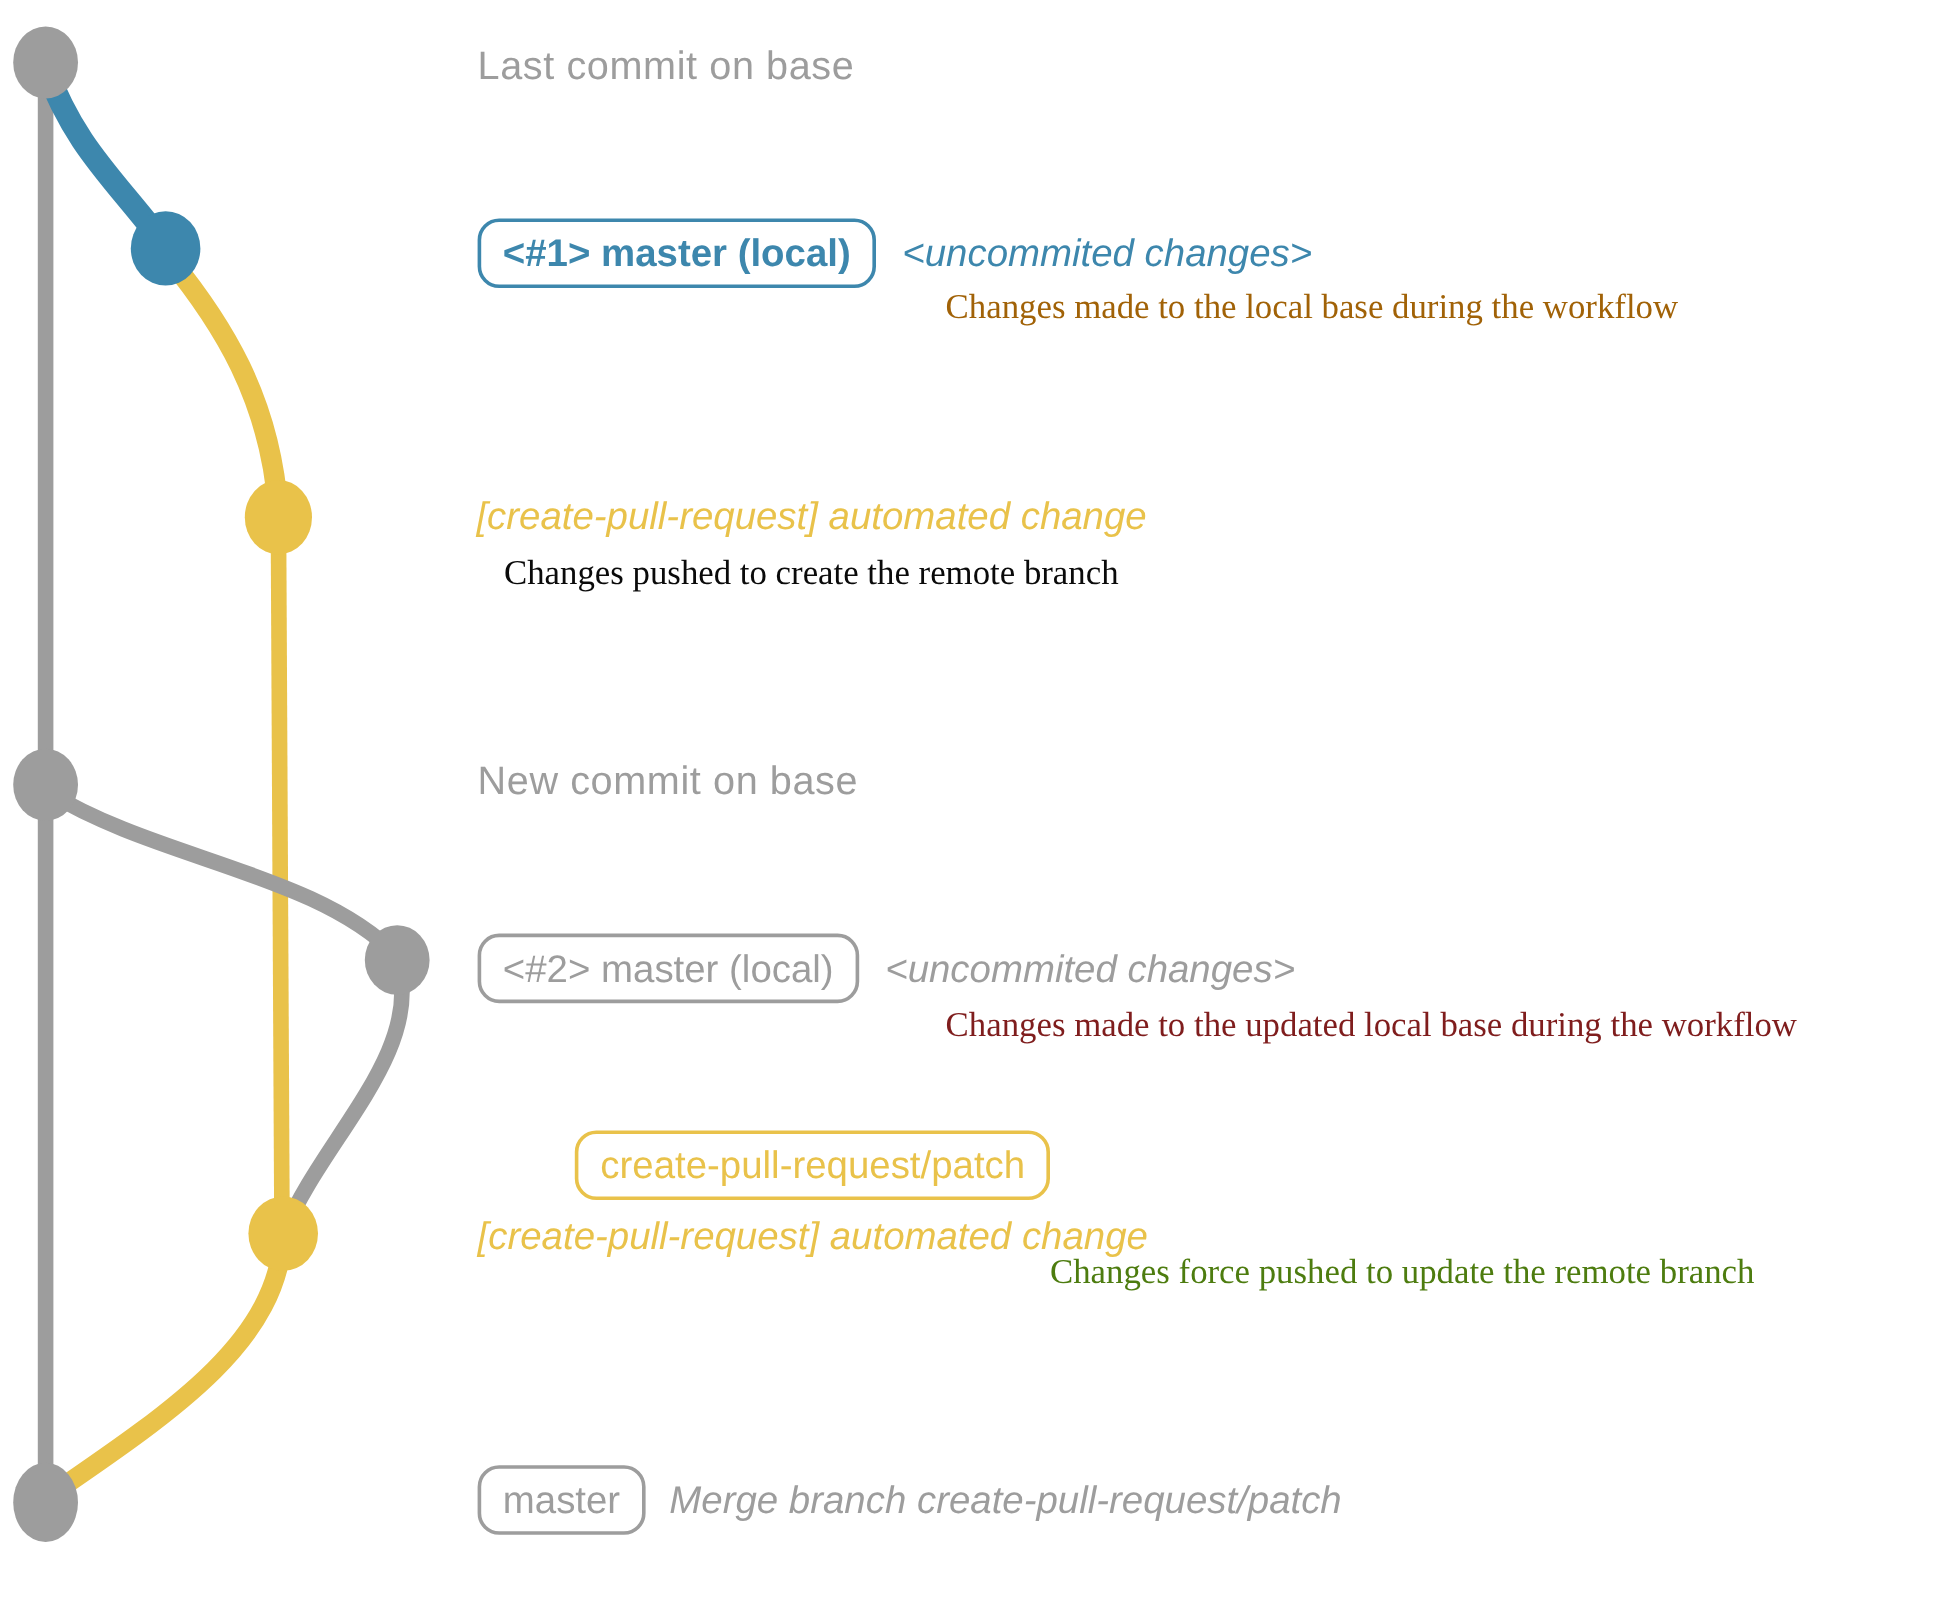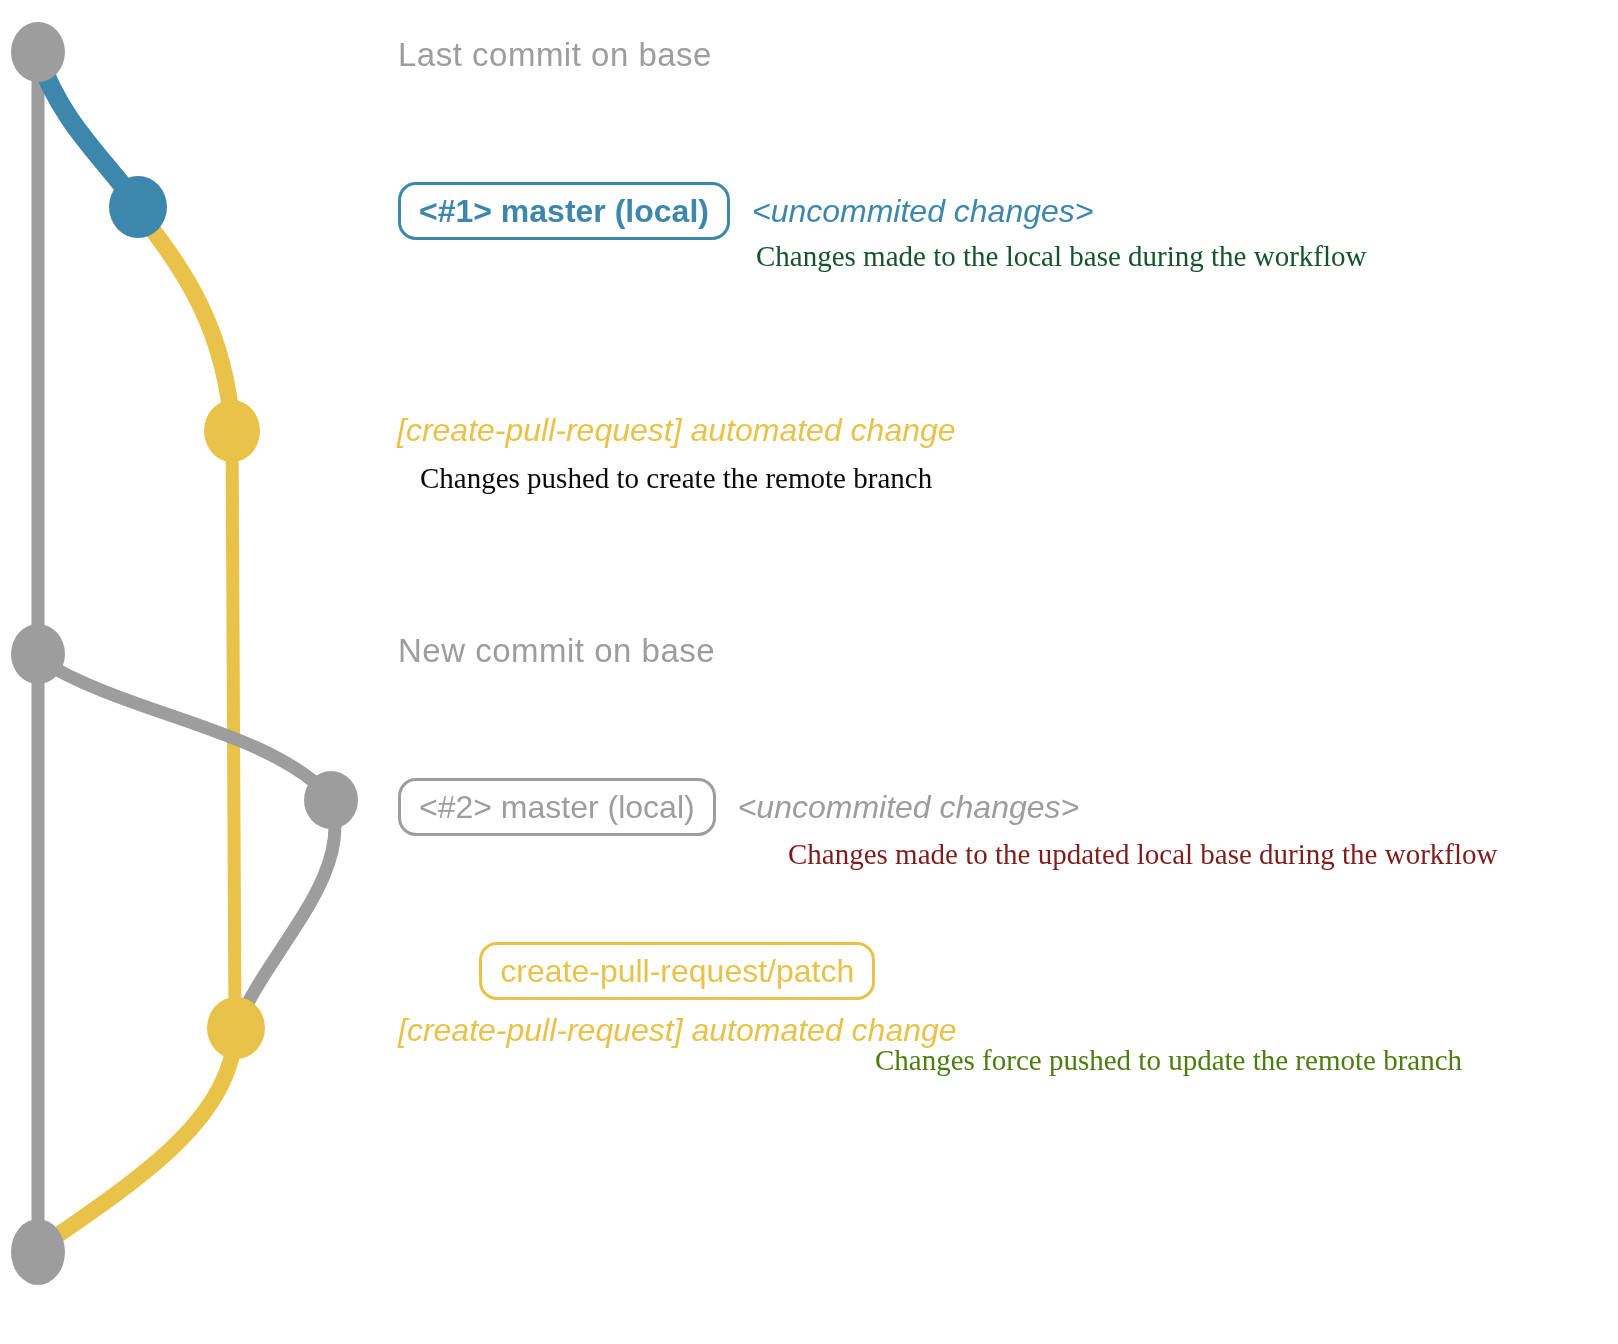--- a/index.html
+++ b/index.html
@@ -82,33 +82,37 @@
     <ellipse cx="236" cy="1028" rx="29" ry="31" fill="#e9c24a"></ellipse>
     <ellipse cx="38" cy="1252" rx="27" ry="33" fill="#9d9d9d"></ellipse>
   </svg>
 
   <div class="abs row-title" style="left: 398px; top: 36px; color: rgb(157, 157, 157);">Last commit on base</div>
 
   <div class="abs label-row" style="left:398px; top:182px;">
     <span class="badge" style="color: rgb(61, 135, 173); font-weight: bold;">&lt;#1&gt; master (local)</span>
     <span class="inline-label" style="color: rgb(61, 135, 173);">&lt;uncommited changes&gt;</span>
   </div>
-  <div class="abs desc" style="left: 756px; top: 240px; color: #14532d;">Changes made to the local base during the workflow</div>
+  <div class="abs desc" style="left: 788px; top: 240px; color: #a16207;">Changes made to the local base during the workflow</div>
 
   <div class="abs inline-label" style="left: 397px; top: 412px; color: rgb(233, 194, 74);">[create-pull-request] automated change</div>
   <div class="abs desc" style="left: 420px; top: 462px; color: rgb(10, 10, 10);">Changes pushed to create the remote branch</div>
 
   <div class="abs row-title" style="left: 398px; top: 632px; color: rgb(157, 157, 157);">New commit on base</div>
 
   <div class="abs label-row" style="left:398px; top:778px;">
     <span class="badge" style="color: rgb(157, 157, 157);">&lt;#2&gt; master (local)</span>
     <span class="inline-label" style="color: rgb(157, 157, 157);">&lt;uncommited changes&gt;</span>
   </div>
   <div class="abs desc" style="left: 788px; top: 838px; color: #7f1d1d;">Changes made to the updated local base during the workflow</div>
 
   <div class="abs label-row" style="left:398px; top:942px; gap:12px;flex-direction:column;">
     <span class="badge" style="color: rgb(233, 194, 74);">create-pull-request/patch</span>
     <span class="inline-label" style="color: rgb(233, 194, 74);">[create-pull-request] automated change</span>
   </div>
   <div class="abs desc" style="left: 875px; top: 996px; color: #4d7c0f; margin-top: 48px;">Changes force pushed to update the remote branch</div>
 
+  <div class="abs label-row" style="left:398px; top:1221px; gap:20px;">
+    <span class="badge" style="color: rgb(157, 157, 157);">master</span>
+    <span class="inline-label" style="color: rgb(157, 157, 157);">Merge branch create-pull-request/patch</span>
+  </div>
 
 </div>
 
 </body></html>

